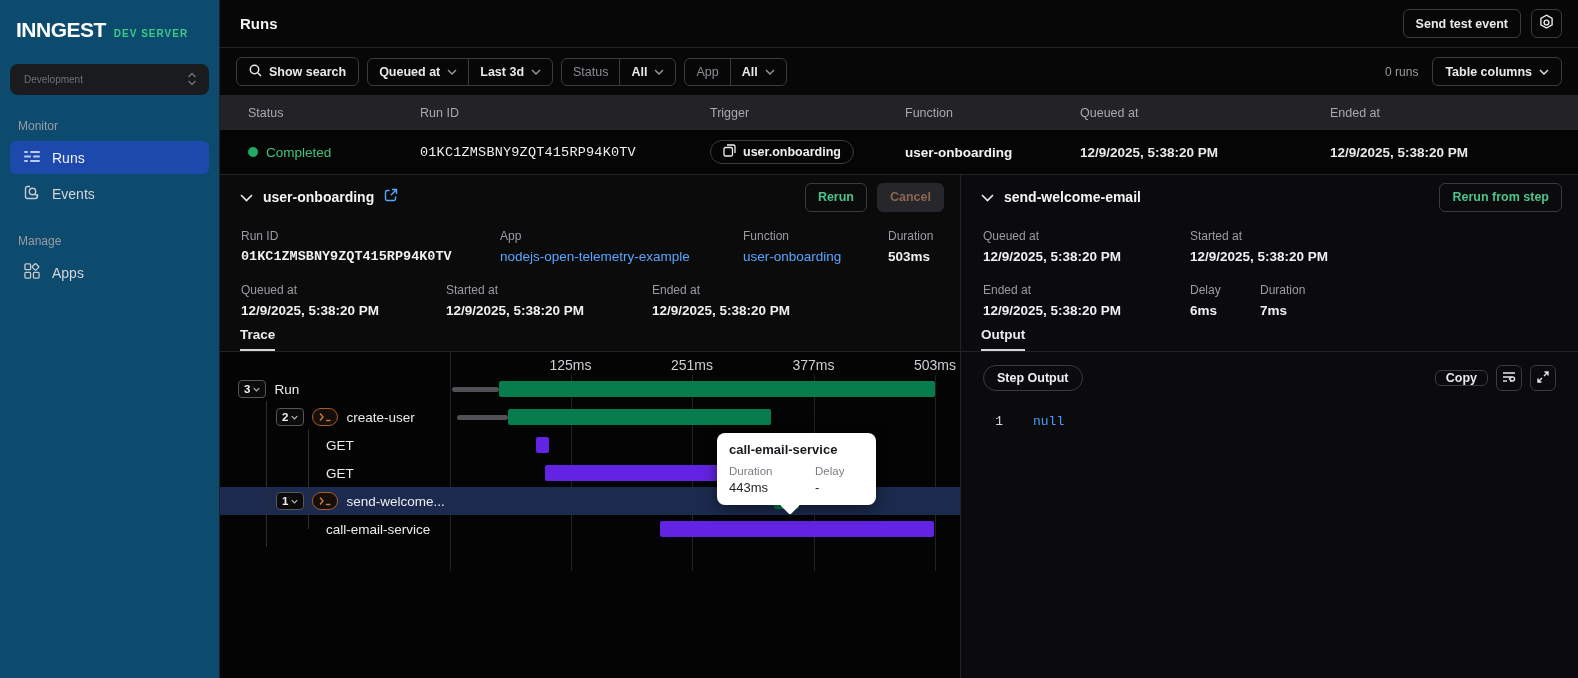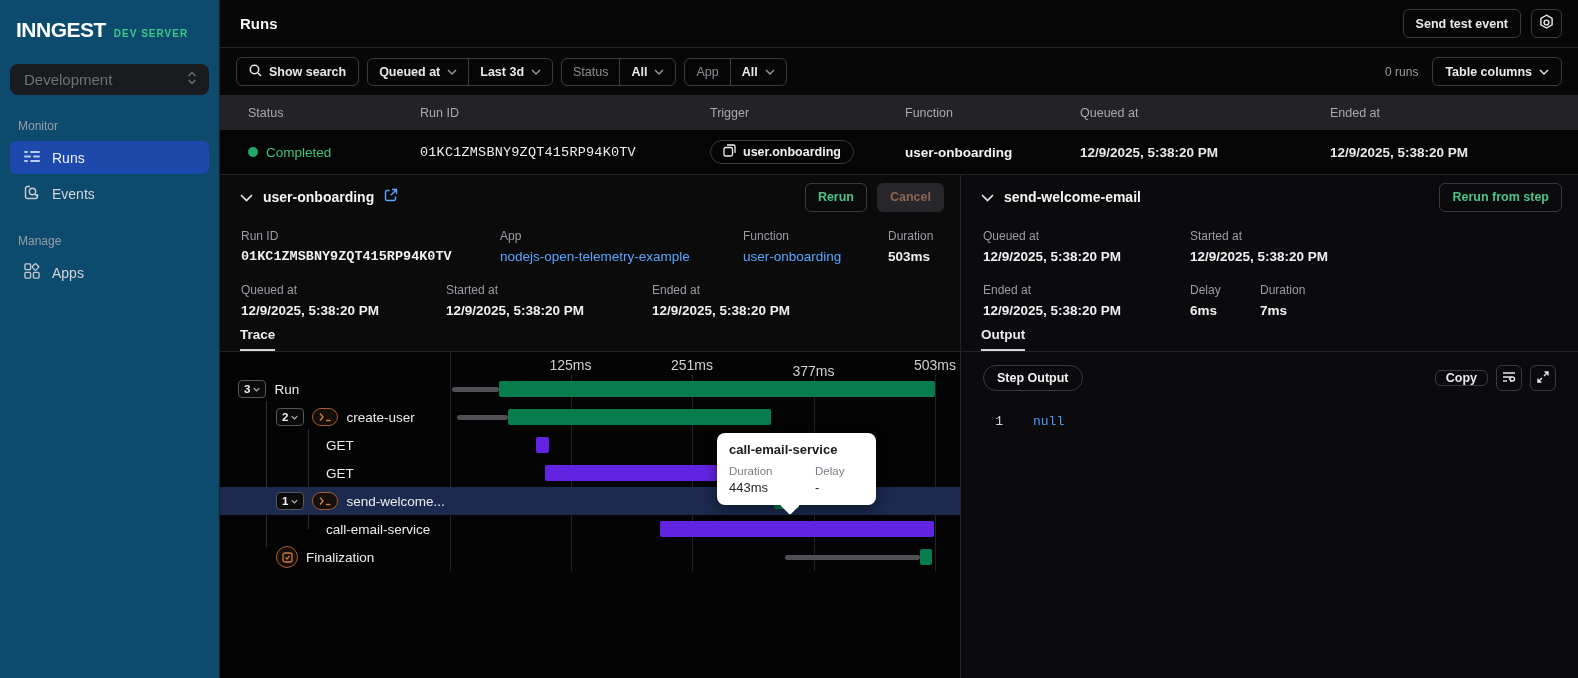--- a/index.html
+++ b/index.html
@@ -8,21 +8,21 @@
   .mono { font-family:"Liberation Mono","DejaVu Sans Mono",monospace; }
 
   .app { display:flex; width:1578px; height:678px; }
 
   
   .sidebar { width:220px; flex:0 0 220px; background:#0c4a6e; border-right:1px solid #202023; padding:16px 10px; }
   .logo-row { display:flex; align-items:baseline; gap:8px; padding:2px 6px 0 6px; }
   .logo { font-size:21px; font-weight:800; letter-spacing:-0.5px; color:#fdfdfd; }
   .env-badge { font-size:10px; font-weight:700; letter-spacing:1px; color:#3ec98a; }
   .env-select { margin-top:22px; height:31px; background:#1a1b1e; border-radius:8px; display:flex; align-items:center;
-    justify-content:space-between; padding:0 12px 0 14px; color:#6f7177; font-size:15px; cursor:pointer; }
+    justify-content:space-between; padding:0 12px 0 14px; color:#6f7177; font-size:10px; cursor:pointer; }
   .side-section-label { margin:24px 8px 8px 8px; font-size:12px; color:#9a9ca3; }
   .side-item { height:33px; display:flex; align-items:center; gap:12px; padding:0 14px; border-radius:6px;
     font-size:14px; color:#d4d5d8; margin-bottom:3px; cursor:pointer; }
   .side-item.active { background:#1e49ac; color:#eef2fb; }
   .side-item svg { flex:0 0 auto; }
 
   
   .main { flex:1; display:flex; flex-direction:column; min-width:0; }
 
   .topbar { height:48px; flex:0 0 48px; display:flex; align-items:center; justify-content:space-between;
@@ -345,21 +345,21 @@
         </div>
 
         <div class="waterfall" id="waterfall">
           <div class="wf-gridlayer" id="wf-gridlayer">
               <div class="gridline full" style="left: 230px;"></div>
               <div class="gridline" style="left: 350.527px;"></div>
               <span class="tick" style="left: 318.527px;">125ms</span>
               <div class="gridline" style="left: 472.018px;"></div>
               <span class="tick" style="left: 440.018px; text-align: center;">251ms</span>
               <div class="gridline" style="left: 593.509px;"></div>
-              <span class="tick" style="left: 561.509px; margin-top: 6px;">377ms</span>
+              <span class="tick" style="left: 561.509px;">377ms</span>
               <div class="gridline" style="left: 715px;"></div>
               <span class="tick" style="left: 683px;">503ms</span>
             </div>
           <div class="trace-rows" id="trace-rows">
               <div class="trace-row">
                 <span class="row-name lvl0">
                   <span class="count-badge">3<svg width="7" height="5" viewBox="0 0 10 6" fill="none">
                       <path d="M1 1l4 4 4-4" stroke="#b9bac0" stroke-width="1.6"></path>
                     </svg></span>
                   <span>Run</span>
@@ -409,33 +409,20 @@
                   <span>send-welcome...</span>
                 </span>
                 <div class="bar success" style="left: 553.976px; width: 25.0696px;"></div>
               </div>
               <div class="trace-row">
                 <span class="row-name lvl2">
                   <span>call-email-service</span>
                 </span>
                 <div class="bar http" style="left: 440.199px; width: 273.837px;"></div>
               </div>
-              <div class="trace-row">
-                <span class="row-name lvl1">
-                  <span class="final-pill">
-                    <svg width="11" height="11" viewBox="0 0 11 11" fill="none">
-                      <rect x="1" y="1" width="9" height="9" rx="2" stroke="#cf7c42" stroke-width="1.3"></rect>
-                      <path d="M3.5 5.5l1.5 1.5 2.5-3" stroke="#cf7c42" stroke-width="1.3"></path>
-                    </svg>
-                  </span>
-                  <span>Finalization</span>
-                </span>
-                <div class="bar queue" style="left: 564.583px; width: 134.99px;"></div>
-                <div class="bar success" style="left: 699.573px; width: 12.5348px;"></div>
-              </div>
               <div class="tree-guide" style="left: 46px; top: 26px; height: 146px;"></div>
               <div class="tree-guide" style="left: 88px; top: 54px; height: 100px;"></div>
             </div>
           <div class="trace-tooltip">
             <div class="tt-title">call-email-service</div>
             <div class="tt-grid">
               <div class="tt-label">Duration</div>
               <div class="tt-label">Delay</div>
               <div class="tt-value">443ms</div>
               <div class="tt-value">-</div>

